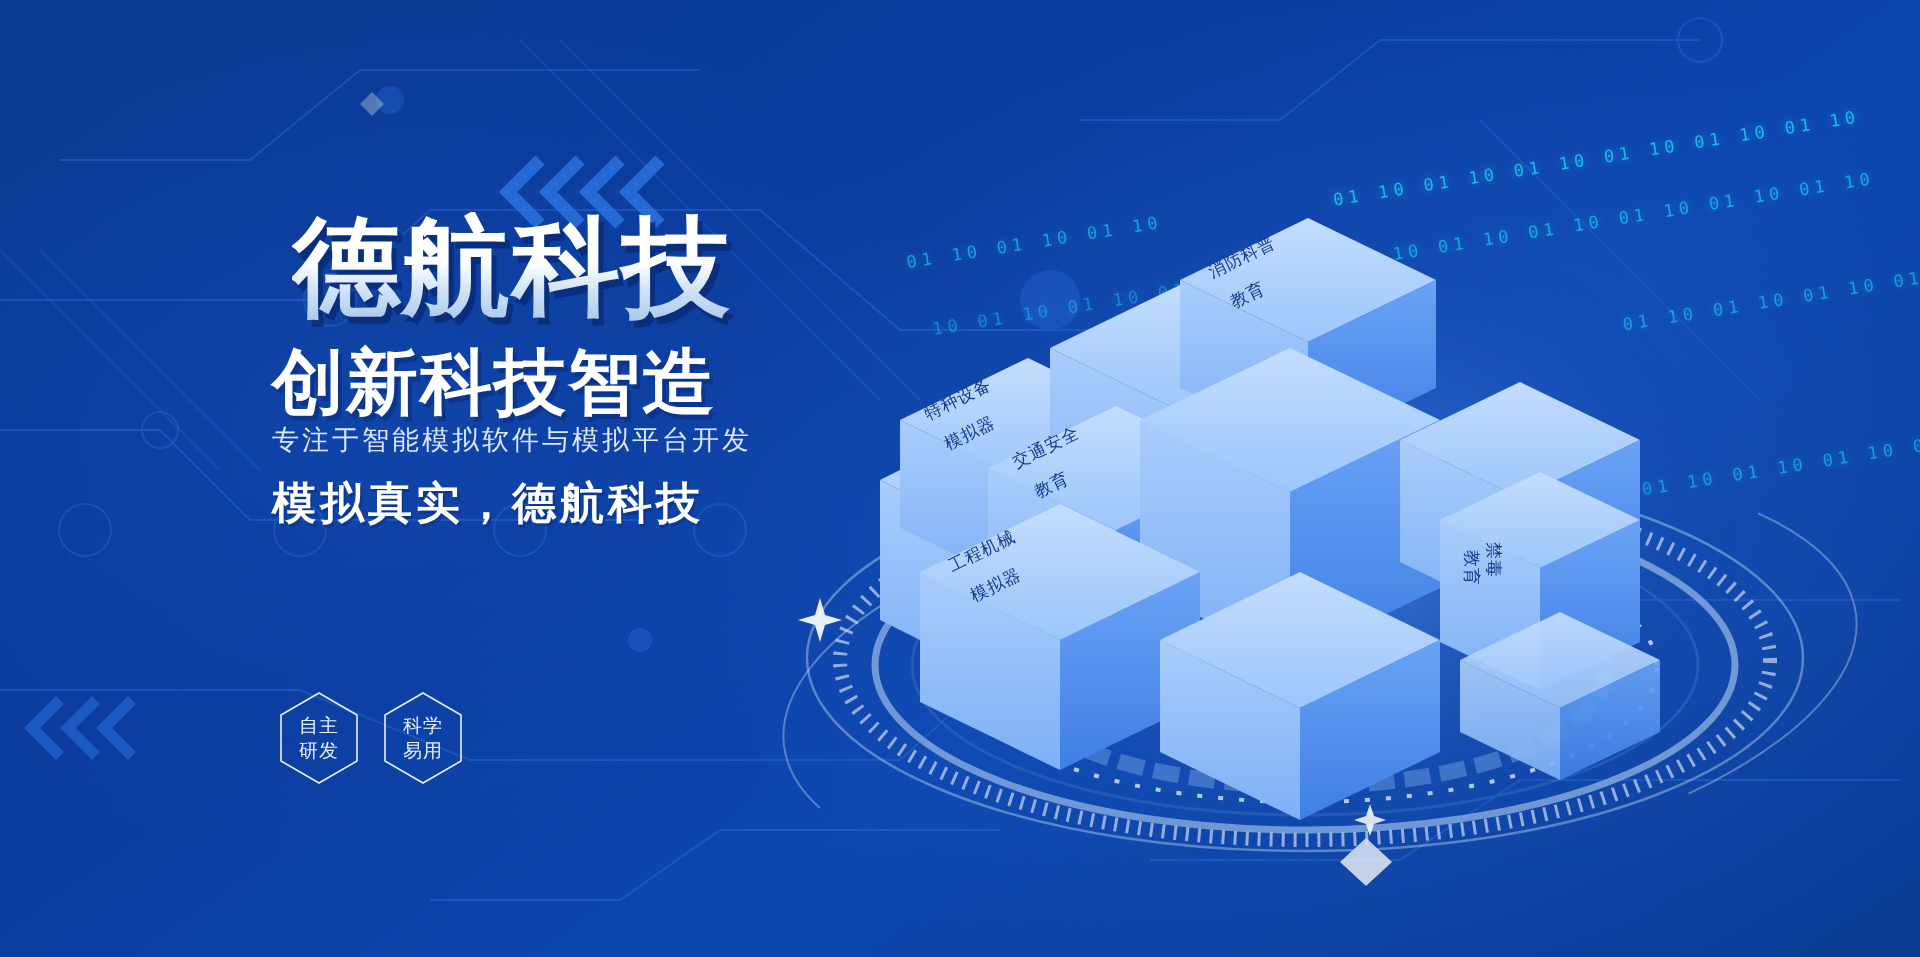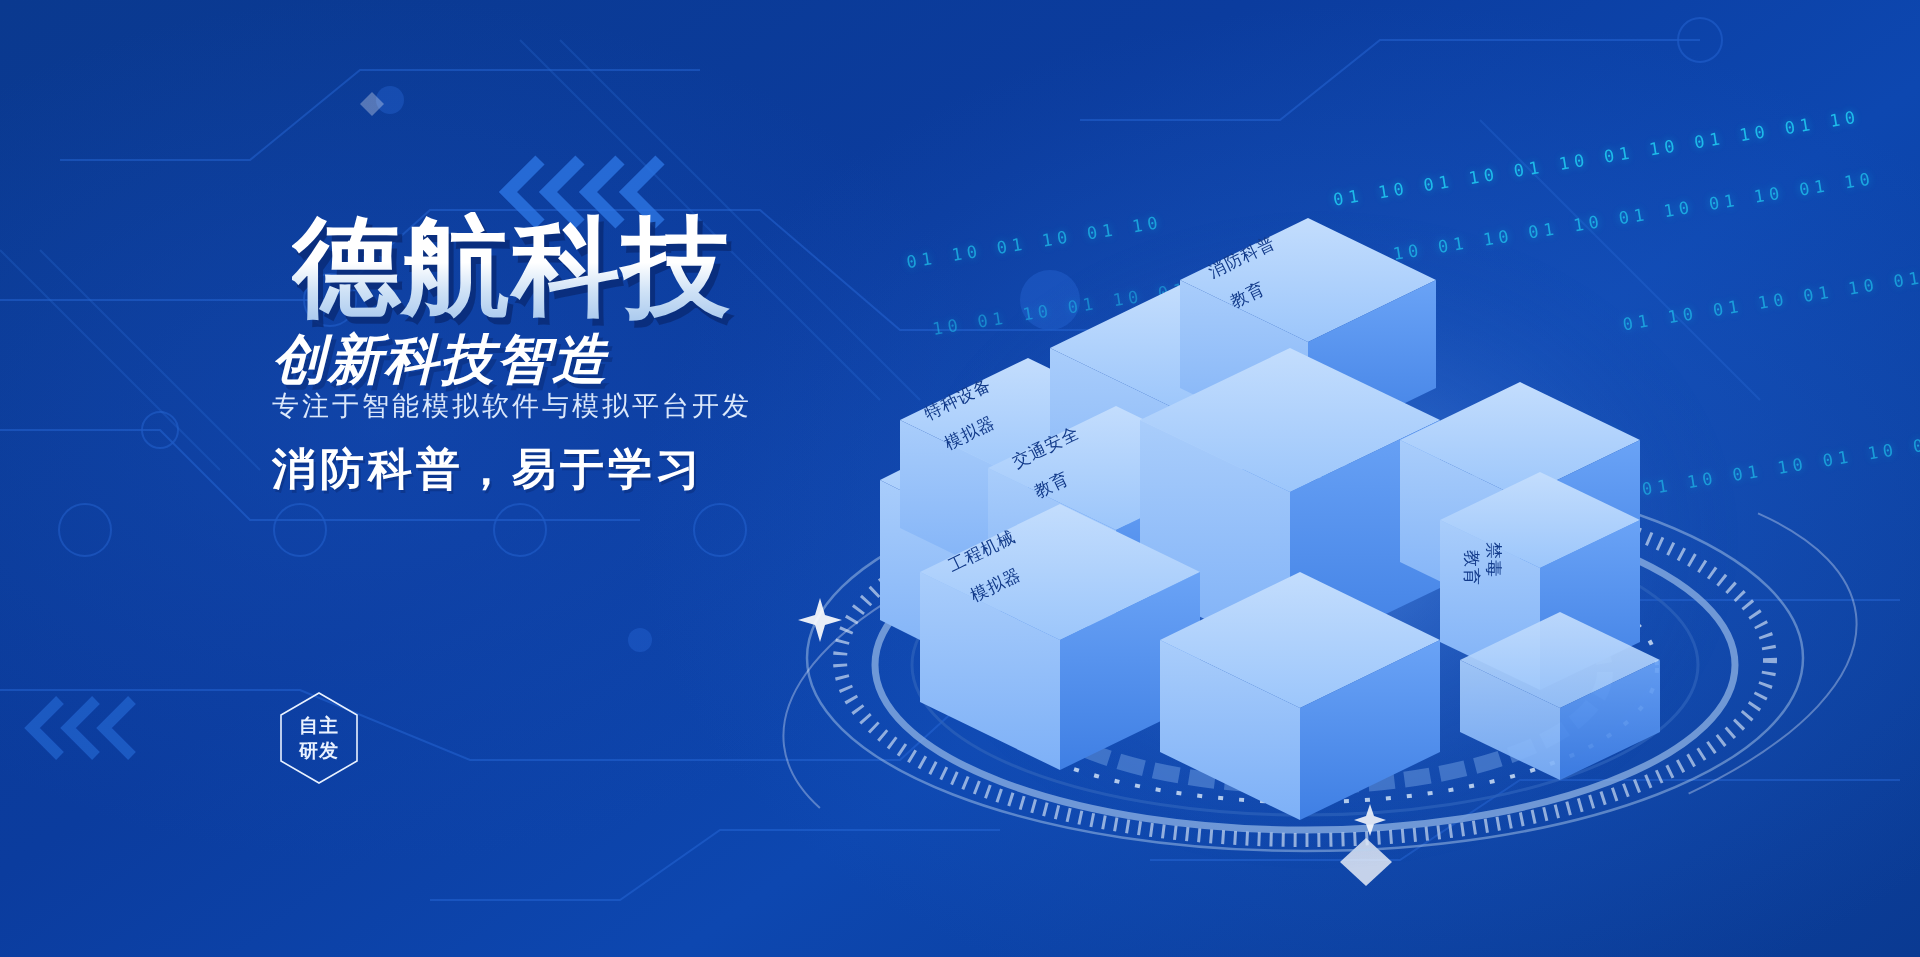--- a/index.html
+++ b/index.html
@@ -52,28 +52,27 @@
     background:linear-gradient(180deg,#ffffff 0%,#ffffff 46%,#cfe2f6 72%,#a9c9ee 100%);
     -webkit-background-clip:text;
     background-clip:text;
     color:transparent;
     -webkit-text-fill-color:transparent;
     filter:drop-shadow(5px 7px 0 rgba(9,44,120,.85));
     margin-left:20px;
   }
 
   .brand-sub {
-    margin-top:8px;
-    font-size:54px;
+    margin-top:22px;
+    font-size:72px;
     font-weight:700;
     line-height:1.08;
     letter-spacing:2px;
     color:#ffffff;
     text-shadow:4px 5px 0 rgba(9,44,120,.55);
-    font-style:italic;
   }
 
   .tagline {
     font-size:27px;
     letter-spacing:3px;
     color:#dbe8fb;
     font-weight:400;
   }
 
   .slogan {
@@ -84,21 +83,20 @@
     color:#ffffff;
     text-shadow:2px 3px 0 rgba(9,44,120,.5);
   }
 
   
   .badges {
     position:absolute;
     left:276px; top:690px;
     display:flex;
     gap:18px;
-    font-weight:bold;
   }
   .hex {
     position:relative;
     width:86px; height:96px;
     display:flex; flex-direction:column;
     align-items:center; justify-content:center;
   }
   .hex svg { position:absolute; inset:0; width:86px; height:96px; }
   .hex .lines {
     position:relative;
@@ -194,35 +192,44 @@
     <div class="bin-row" style="left:1390px; top:206px; transform:rotate(-9deg); opacity:.8;">10 01 10 01 10 01 10 01 10 01 10</div>
     <div class="bin-row" style="left:1620px; top:280px; transform:rotate(-9deg); opacity:.7;">01 10 01 10 01 10 01 10 01 10</div>
     <div class="bin-row" style="left:1320px; top:448px; transform:rotate(-9deg); opacity:.85;">10 01 10 01 10 01 10</div>
     <div class="bin-row" style="left:1640px; top:452px; transform:rotate(-9deg); opacity:.7;">01 10 01 10 01 10 01 10</div>
   </div>
 
   <div class="copy">
     <div class="brand-title">德航科技</div>
     <div class="brand-sub">创新科技智造</div>
     <div class="tagline">专注于智能模拟软件与模拟平台开发</div>
-    <div class="slogan">消防科普，易于学习</div>
+    <div class="slogan">模拟真实，德航科技</div>
   </div>
 
   <div class="badges">
 
     <div class="hex">
       <svg viewBox="0 0 86 96">
         <polygon points="43,3 81,25 81,71 43,93 5,71 5,25" fill="none" stroke="#e8f1ff" stroke-width="1.6"></polygon>
       </svg>
       <div class="lines">
         <div>自主</div>
         <div>研发</div>
       </div>
     </div>
 
+    <div class="hex">
+      <svg viewBox="0 0 86 96">
+        <polygon points="43,3 81,25 81,71 43,93 5,71 5,25" fill="none" stroke="#e8f1ff" stroke-width="1.6"></polygon>
+      </svg>
+      <div class="lines">
+        <div>科学</div>
+        <div>易用</div>
+      </div>
+    </div>
 
 
 
   </div>
 
   <div class="illustration">
     <svg viewBox="0 0 1160 780">
       <defs>
         <linearGradient id="topFace" x1="0" y1="0" x2="0" y2="1">
           <stop offset="0%" stop-color="#c3ddfd"></stop>

